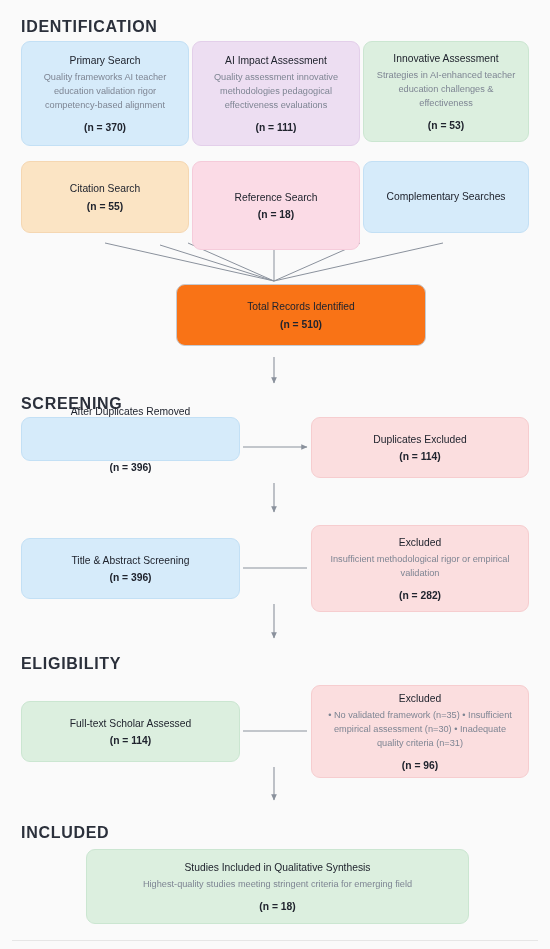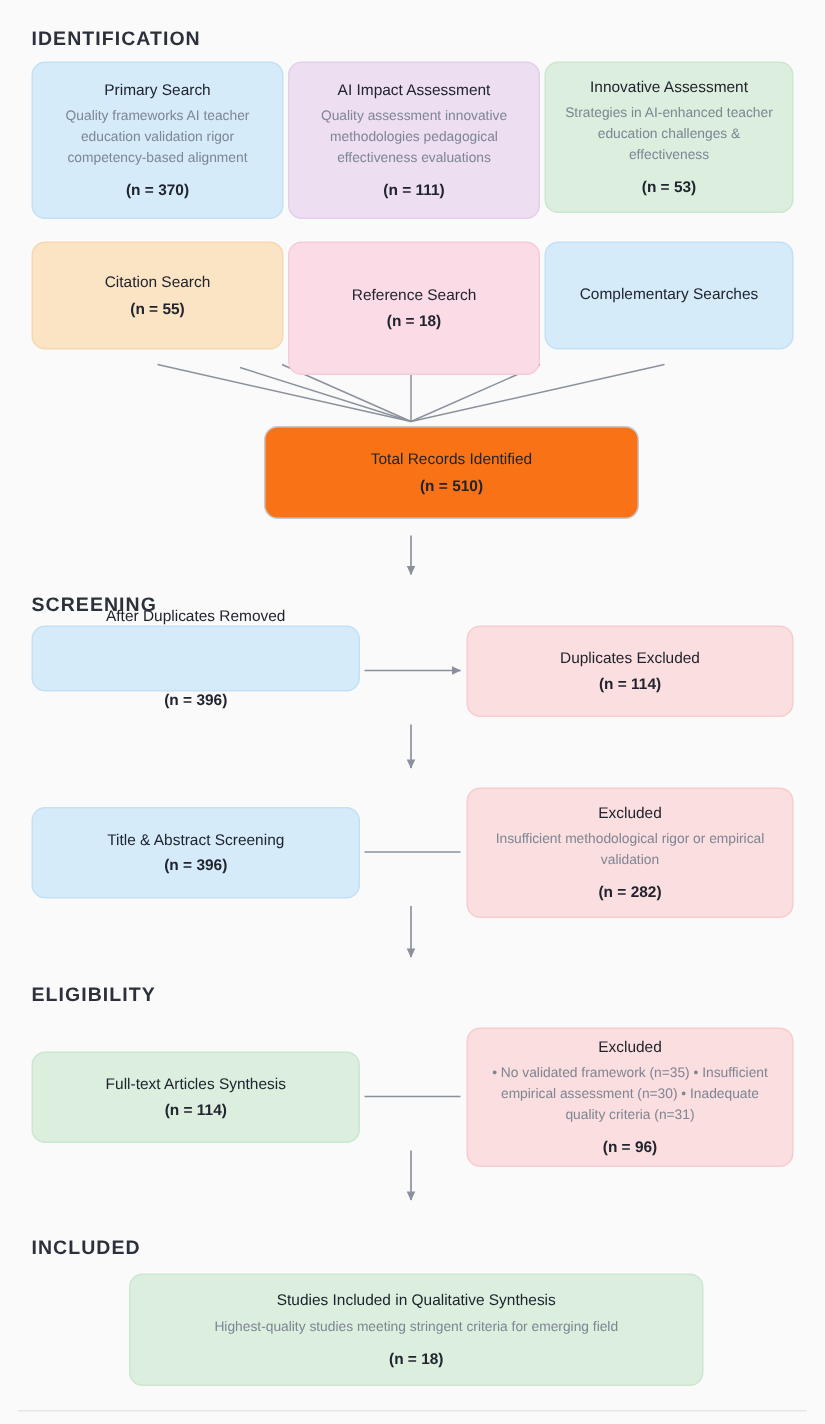--- a/index.html
+++ b/index.html
@@ -15,21 +15,21 @@
     background: #fafafa;
     overflow: hidden;
   }
   .svg-layer {
     position: absolute; left: 0; top: 0;
     width: 550px; height: 949px;
     pointer-events: none;
   }
   .section-label {
     position: absolute;
-    font-size: 13px;
+    font-size: 16px;
     font-weight: bold;
     letter-spacing: 0.7px;
     color: #2b303b;
   }
   .node {
     position: absolute;
     border-radius: 9px;
     border: 1px solid rgba(0,0,0,0.06);
     display: flex;
     flex-direction: column;
@@ -166,21 +166,21 @@
     <div class="count">(n = 396)</div>
   </div>
 
   <div class="node c-red" style="left:311px; top:525px; width:218px; height:87px;">
     <div class="title">Excluded</div>
     <div class="desc">Insufficient methodological rigor or empirical validation</div>
     <div class="count">(n = 282)</div>
   </div>
 
   <div class="node c-green compact" style="left:21px; top:701px; width:219px; height:61px;">
-    <div class="title">Full-text Articles Synthesis</div>
+    <div class="title">Full-text Scholar Assessed</div>
     <div class="count">(n = 114)</div>
   </div>
 
   <div class="node c-red" style="left:311px; top:685px; width:218px; height:93px;">
     <div class="title">Excluded</div>
     <div class="desc">• No validated framework (n=35) • Insufficient empirical assessment (n=30) • Inadequate quality criteria (n=31)</div>
     <div class="count">(n = 96)</div>
   </div>
 
   <div class="node c-green" style="left:86px; top:849px; width:383px; height:75px;">

